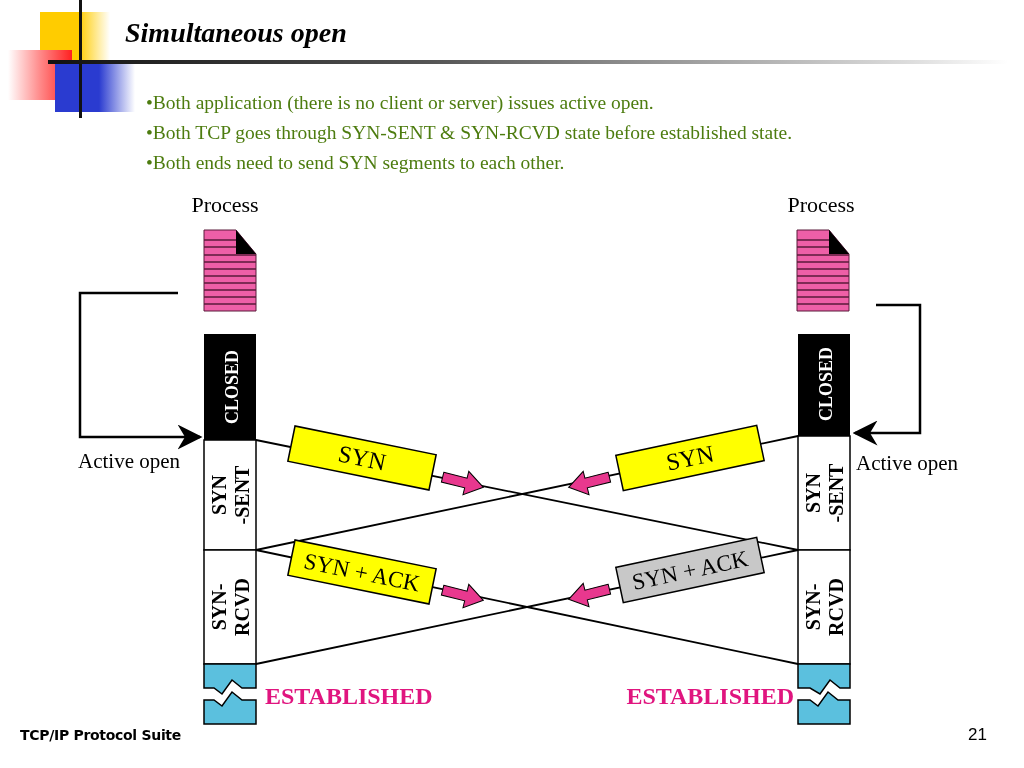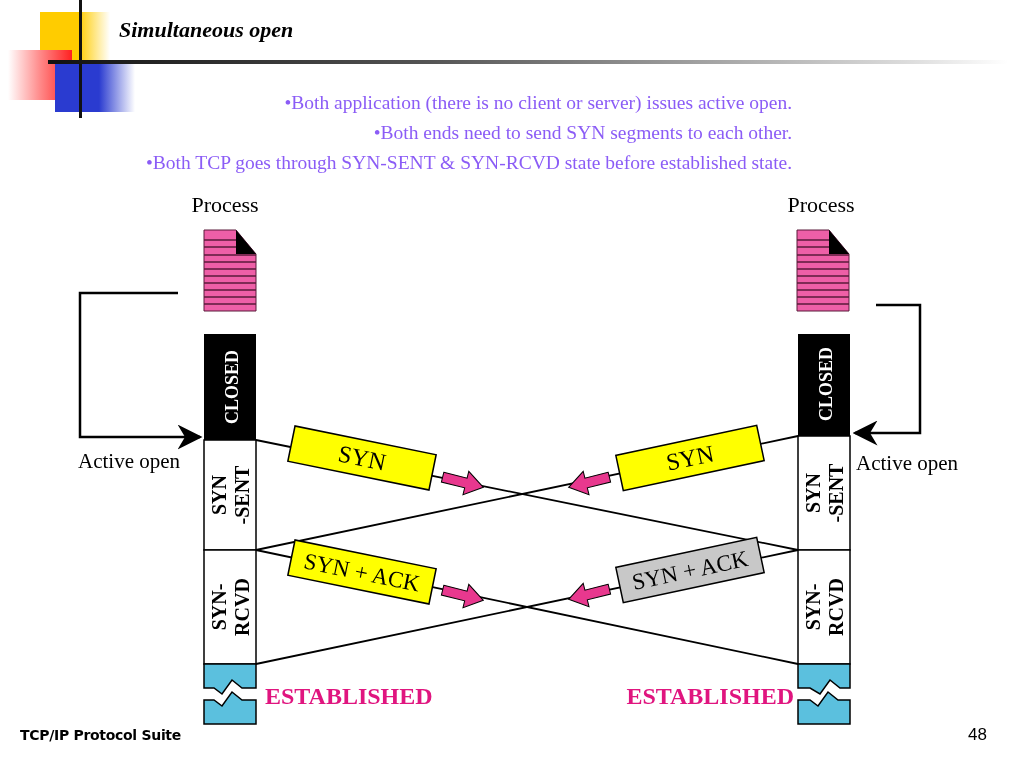--- a/index.html
+++ b/index.html
@@ -1,39 +1,39 @@
 <!DOCTYPE html>
 <html><head>
 <meta charset="utf-8">
 <style>
   html,body{margin:0;padding:0;}
   body{width:1024px;height:768px;background:#fff;position:relative;overflow:hidden;font-family:"Liberation Serif",serif;}
   .deco{position:absolute;}
-  #title{position:absolute;left:119px;top:17px;font-size:22px;font-weight:bold;font-style:italic;color:#000;}
-  .bullets{position:absolute;left:146px;top:88px;font-size:19.5px;line-height:30px;color:#8b5cf6;text-align:right;}
+  #title{position:absolute;left:125px;top:17px;font-size:28px;font-weight:bold;font-style:italic;color:#000;}
+  .bullets{position:absolute;left:146px;top:88px;font-size:19.5px;line-height:30px;color:#4d7c0f;}
   .bullets div{white-space:nowrap;}
   #footer-left{position:absolute;left:20px;top:727px;font-family:"DejaVu Sans",sans-serif;font-weight:bold;font-size:14px;letter-spacing:-0.3px;text-align:right;}
   #footer-right{position:absolute;left:968px;top:725px;font-family:"Liberation Sans",sans-serif;font-size:17px;}
   svg#diagram{position:absolute;left:0;top:0;}
   .lbl{font-family:"Liberation Serif",serif;}
 </style>
 </head>
 <body>
 
 <div class="deco" style="left:40px;top:12px;width:70px;height:50px;background:linear-gradient(90deg,#ffcc00 55%,#fff);"></div>
 <div class="deco" style="left:8px;top:50px;width:64px;height:50px;background:linear-gradient(90deg,#fff 0%,#ff8a8a 50%,#ff2020 100%);"></div>
 <div class="deco" style="left:55px;top:62px;width:80px;height:50px;background:linear-gradient(90deg,#2a3bd0 55%,#fff);"></div>
 <div class="deco" style="left:79px;top:0;width:3px;height:118px;background:#111;"></div>
 <div class="deco" style="left:48px;top:60px;width:960px;height:4px;background:linear-gradient(90deg,#111 0%,#555 40%,#ddd 90%,#fff);"></div>
 
 <div id="title">Simultaneous open</div>
 <div class="bullets">
   <div>•Both application (there is no client or server) issues active open.</div>
+  <div>•Both TCP goes through SYN-SENT &amp; SYN-RCVD state before established state.</div>
   <div>•Both ends need to send SYN segments to each other.</div>
-  <div>•Both TCP goes through SYN-SENT &amp; SYN-RCVD state before established state.</div>
 </div>
 
 <svg id="diagram" width="1024" height="768">
   <defs>
     <marker id="ah" markerWidth="10" markerHeight="10" refX="9" refY="5" orient="auto">
       <path d="M0,0 L10,5 L0,10 L3,5 Z" fill="#000"></path>
     </marker>
   </defs>
 
   <text class="lbl" x="225" y="212" font-size="22" text-anchor="middle">Process</text>
@@ -136,13 +136,13 @@
     <path transform="translate(590,482) rotate(-14)" d="M20,-5 L-4,-5 L-4,-12 L-22,0 L-4,12 L-4,5 L20,5 Z"></path>
     <path transform="translate(462,595) rotate(14)" d="M-20,-5 L4,-5 L4,-12 L22,0 L4,12 L4,5 L-20,5 Z"></path>
     <path transform="translate(590,594) rotate(-14)" d="M20,-5 L-4,-5 L-4,-12 L-22,0 L-4,12 L-4,5 L20,5 Z"></path>
   </g>
 
   <text class="lbl" x="265" y="704" font-size="24" font-weight="bold" fill="#e0157f">ESTABLISHED</text>
   <text class="lbl" x="794" y="704" font-size="24" font-weight="bold" fill="#e0157f" text-anchor="end">ESTABLISHED</text>
 </svg>
 
 <div id="footer-left">TCP/IP Protocol Suite</div>
-<div id="footer-right">48</div>
+<div id="footer-right">21</div>
 
 </body></html>

